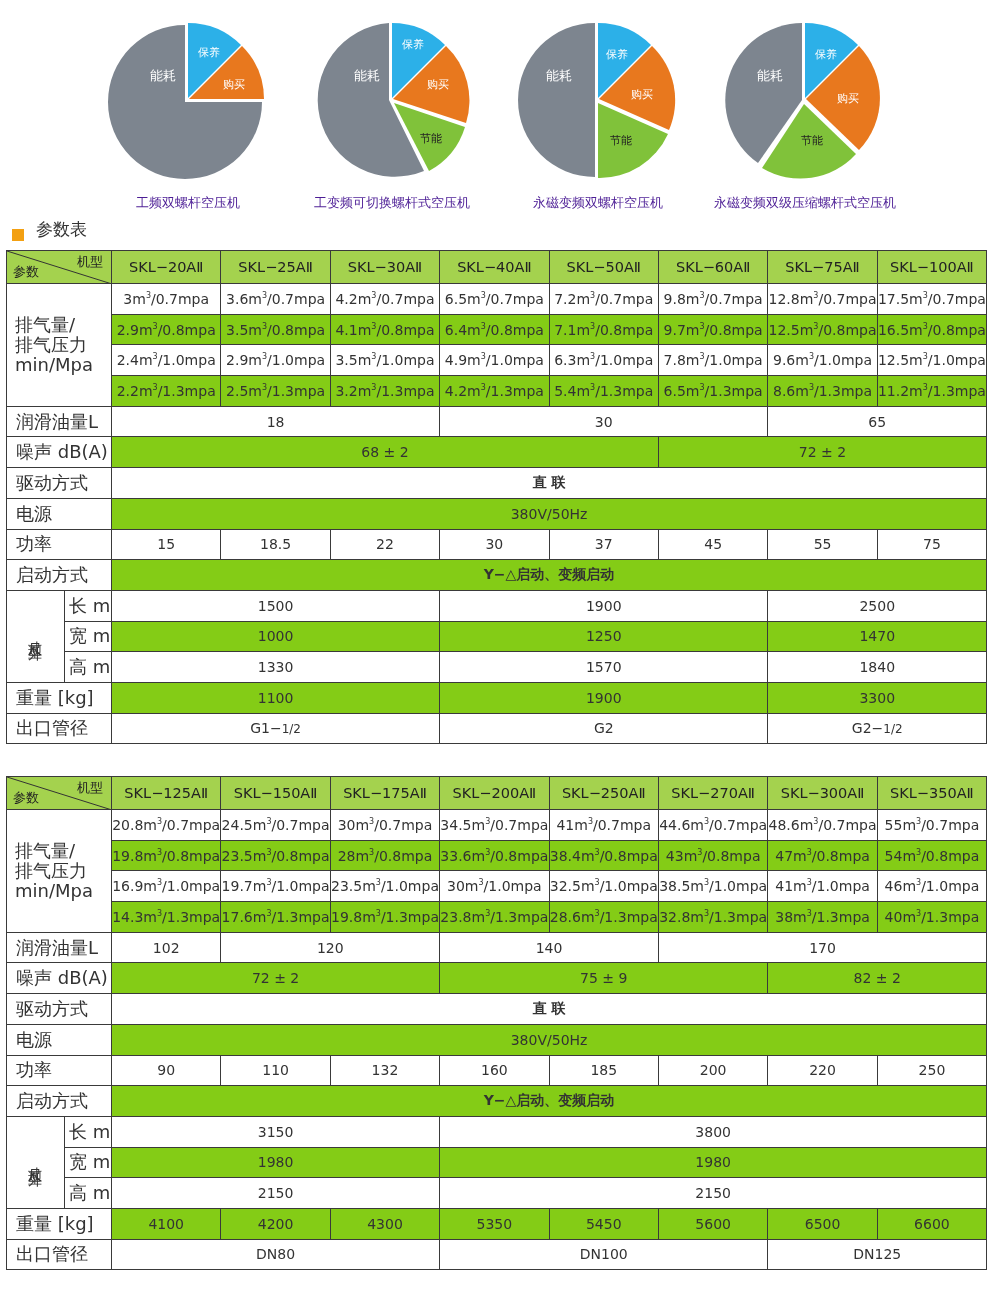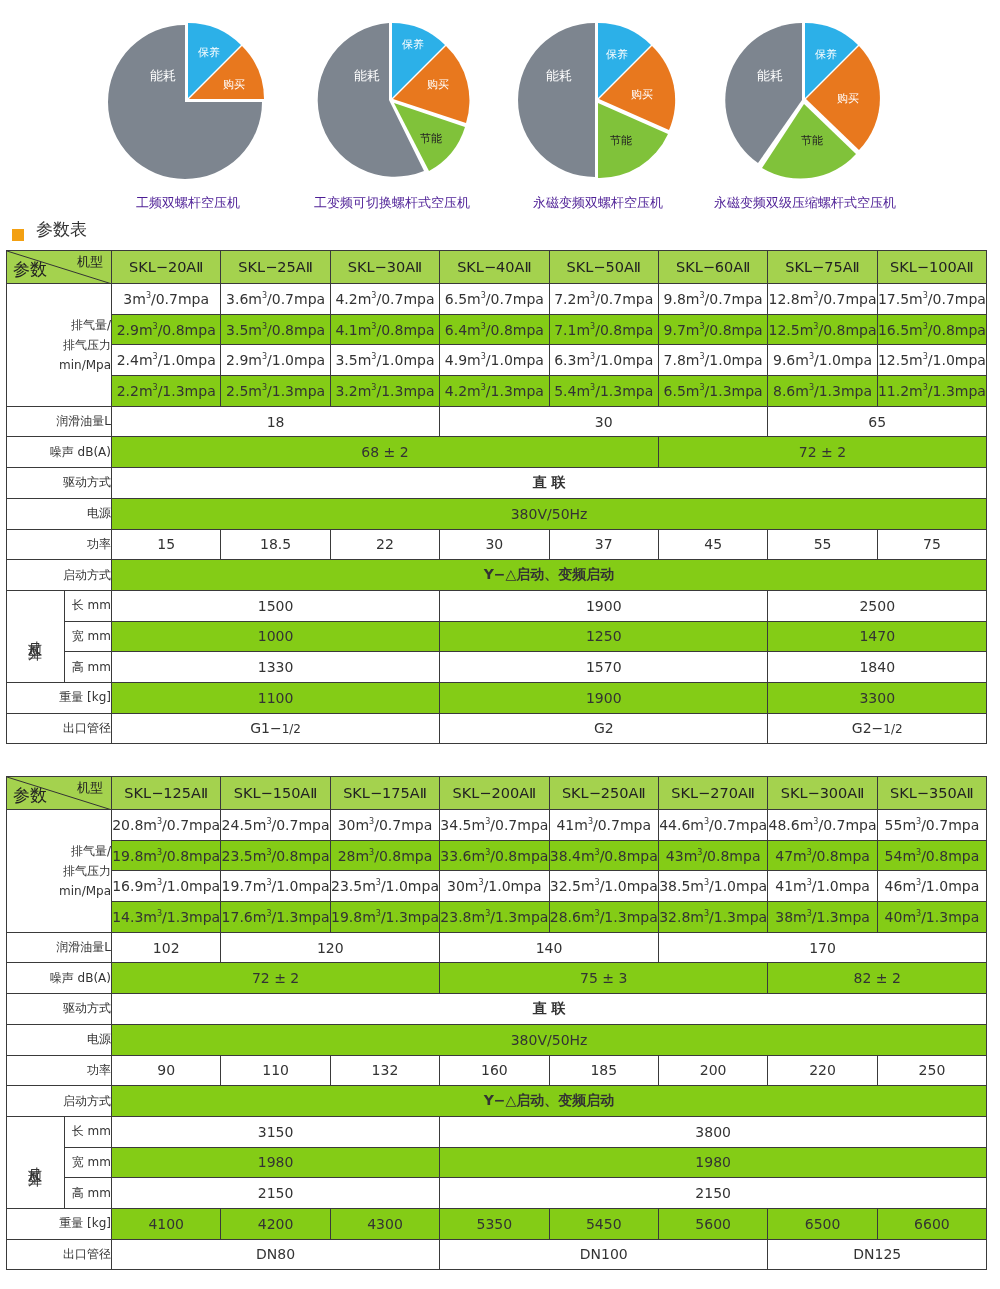--- a/index.html
+++ b/index.html
@@ -6,27 +6,27 @@
 body{width:1000px;height:1289px;background:#fff;font-family:"DejaVu Sans","Liberation Sans",sans-serif;color:#333;position:relative;overflow:hidden}
 .pies{position:absolute;top:20px;left:0;width:1000px;height:190px}
 .pie-block{position:absolute;top:0;width:220px;text-align:center}
 .pie-block svg{display:block;margin:0 auto}
 .pie-caption{font-size:13px;color:#4c1d95;margin-top:14px;white-space:nowrap}
 .section-title{position:absolute;top:218px;left:12px;font-size:17px;color:#333;display:flex;align-items:flex-end}
 .section-title .sq{width:12px;height:12px;background:#f3a012;margin-right:12px}
 table.spec{position:absolute;left:6px;width:980px;border-collapse:collapse;table-layout:fixed;font-size:14px}
 table.spec td{border:1px solid #3a3a3a;height:30.7px;text-align:center;color:#333;padding:0;white-space:nowrap;overflow:hidden}
 table.spec tr.hdr td{background:#a4d24e;font-size:14.5px;color:#222}
-table.spec td.lab{text-align:right;padding-left:9px;font-size:12px}
+table.spec td.lab{text-align:left;padding-left:9px;font-size:18px}
 table.spec td.lab.multi{white-space:normal;line-height:20px;padding-left:8px}
 table.spec .shade{background:#84cc16}
 table.spec .hdr-corner{position:relative;background:#a4d24e;padding:0}
 .hdr-corner svg{position:absolute;left:0;top:0}
 .hdr-corner .c-top{position:absolute;right:8px;top:2px;font-size:13px}
-.hdr-corner .c-bot{position:absolute;left:6px;bottom:2px;font-size:17px}
+.hdr-corner .c-bot{position:absolute;left:6px;bottom:2px;font-size:13px}
 td.vert{writing-mode:vertical-rl;text-orientation:upright;font-size:14px;letter-spacing:-2px;text-align:center}
 sup{font-size:8px;vertical-align:6px}
 .frac{font-size:12px}
 </style>
 </head>
 <body>
 
 <div class="pies">
   <div class="pie-block" style="left:78px">
     <svg width="160" height="160" viewBox="0 0 160 160">
@@ -294,21 +294,21 @@
       <tr>
         <td colspan="2" class="lab">润滑油量L</td>
     <td>102</td>
         <td colspan="2">120</td>
         <td colspan="2">140</td>
         <td colspan="3">170</td>
       </tr>
   <tr>
         <td colspan="2" class="lab">噪声 dB(A)</td>
     <td colspan="3" class="shade">72 ± 2</td>
-        <td colspan="3" class="shade">75 ± 3</td>
+        <td colspan="3" class="shade">75 ± 9</td>
         <td colspan="2" class="shade">82 ± 2</td>
       </tr>
   <tr>
         <td colspan="2" class="lab">驱动方式</td>
     <td colspan="8" style="font-weight:bold">直 联</td>
       </tr>
   <tr>
         <td colspan="2" class="lab">电源</td>
     <td colspan="8" class="shade">380V/50Hz</td>
       </tr>

